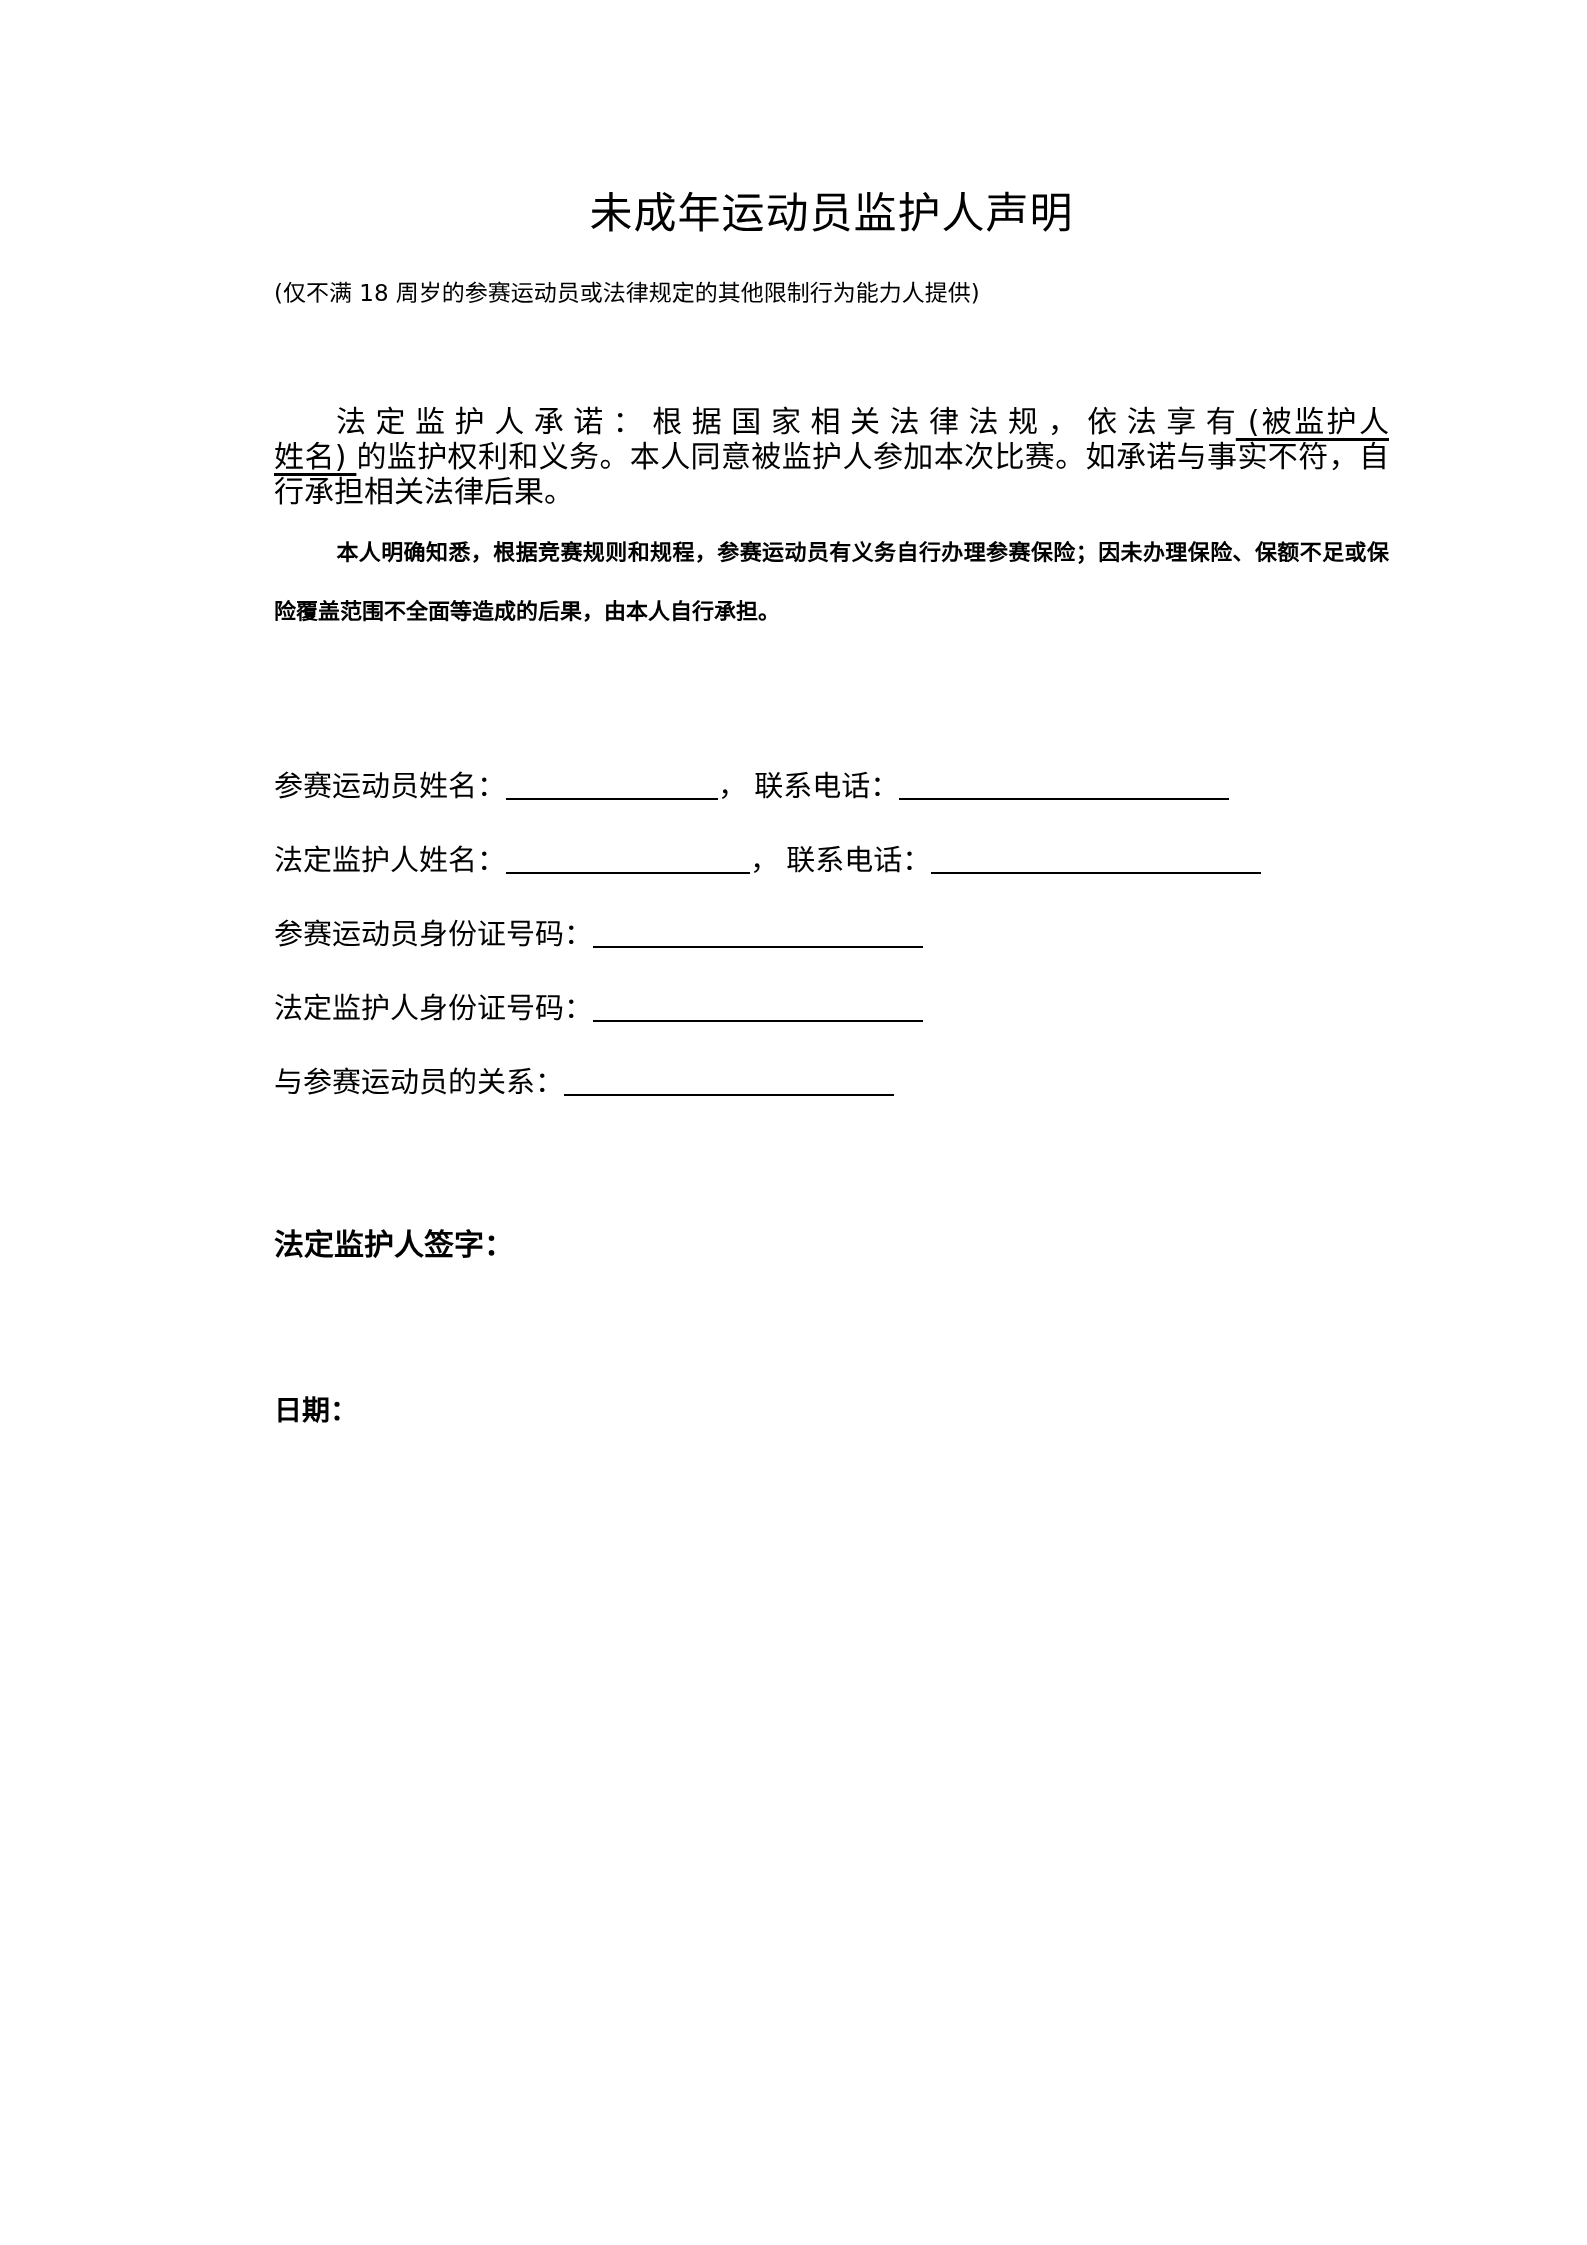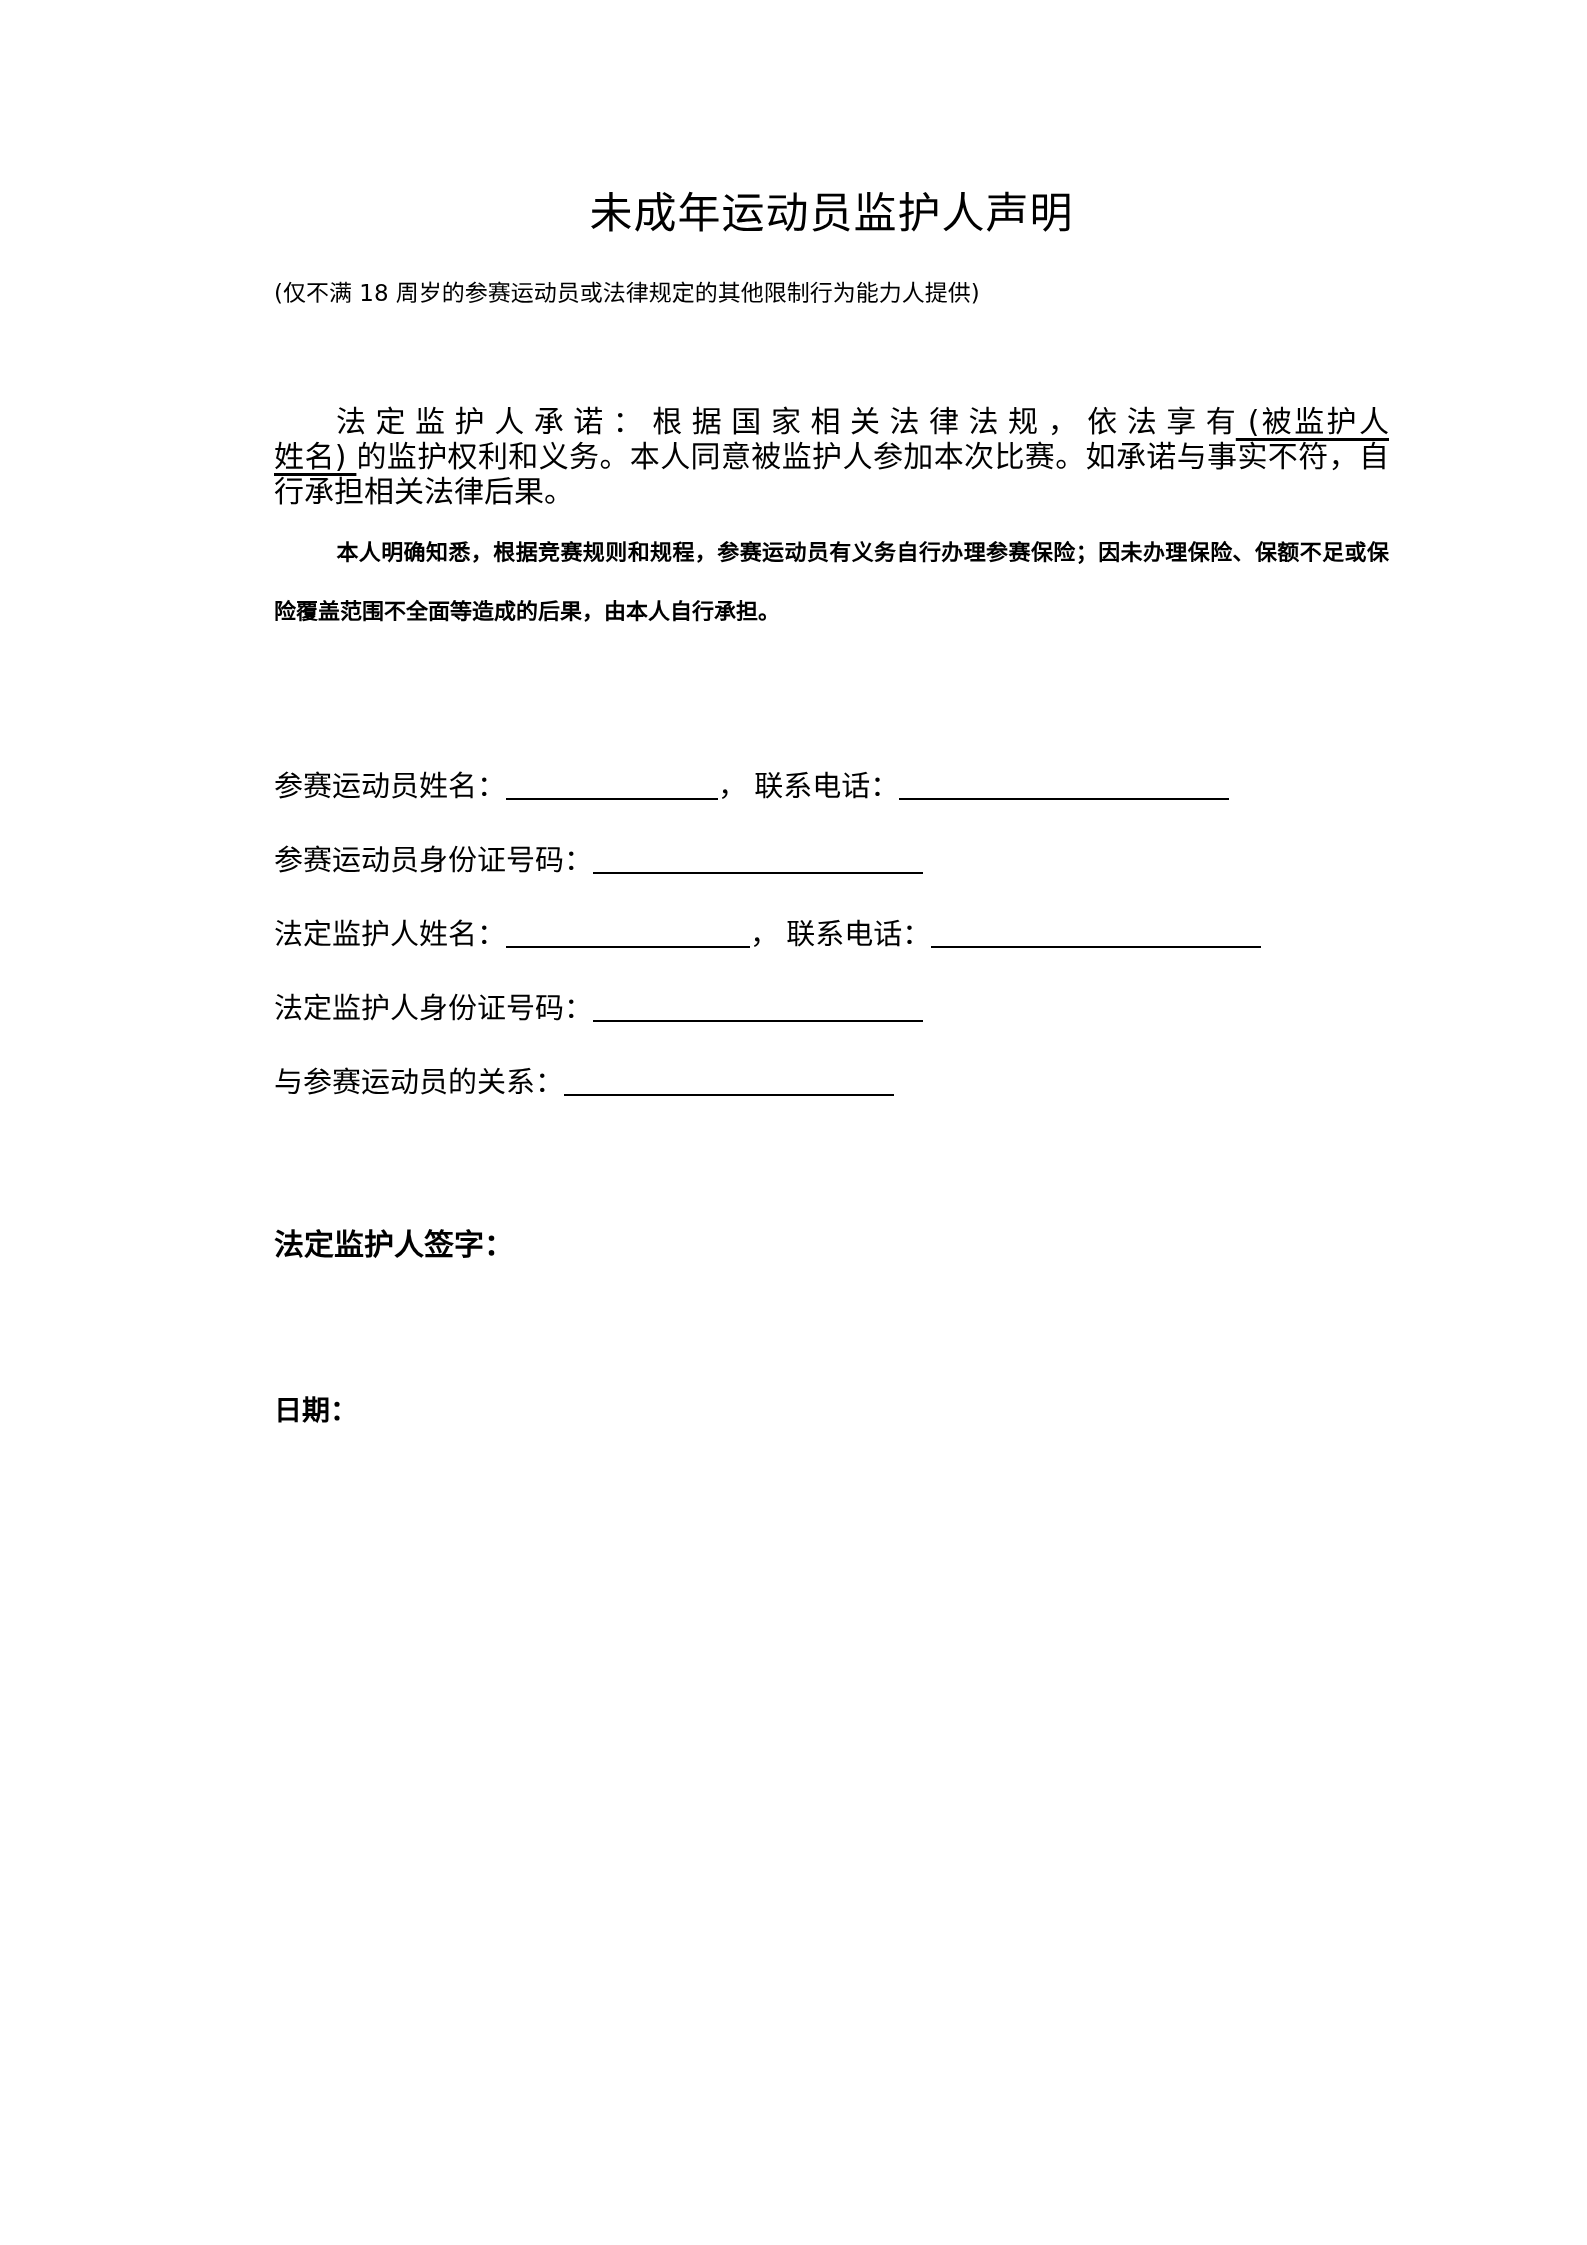--- a/index.html
+++ b/index.html
@@ -138,25 +138,25 @@
       <div class="para-bold"><span class="indent"></span><span>本人明确知悉，根据竞赛规则和规程，参赛运动员有义务自行办理参赛保险；因未办理保险、保额不足或保险覆盖范围不全面等造成的后果，由本人自行承担。</span></div>
     </div>
 
     <div class="fields">
 
       <div class="field-row">
         <span>参赛运动员姓名：</span><span class="blank w-short"></span><span>，</span>&nbsp;<span>联系电话：</span><span class="blank w-long"></span>
       </div>
 
       <div class="field-row">
-        <span>参赛运动员身份证号码：</span><span class="blank w-long"></span>
+        <span>法定监护人姓名：</span><span class="blank w-med"></span><span>，</span>&nbsp;<span>联系电话：</span><span class="blank w-long"></span>
       </div>
 
       <div class="field-row">
-        <span>法定监护人姓名：</span><span class="blank w-med"></span><span>，</span>&nbsp;<span>联系电话：</span><span class="blank w-long"></span>
+        <span>参赛运动员身份证号码：</span><span class="blank w-long"></span>
       </div>
 
       <div class="field-row">
         <span>法定监护人身份证号码：</span><span class="blank w-long"></span>
       </div>
 
       <div class="field-row">
         <span>与参赛运动员的关系：</span><span class="blank w-long"></span>
       </div>
 

